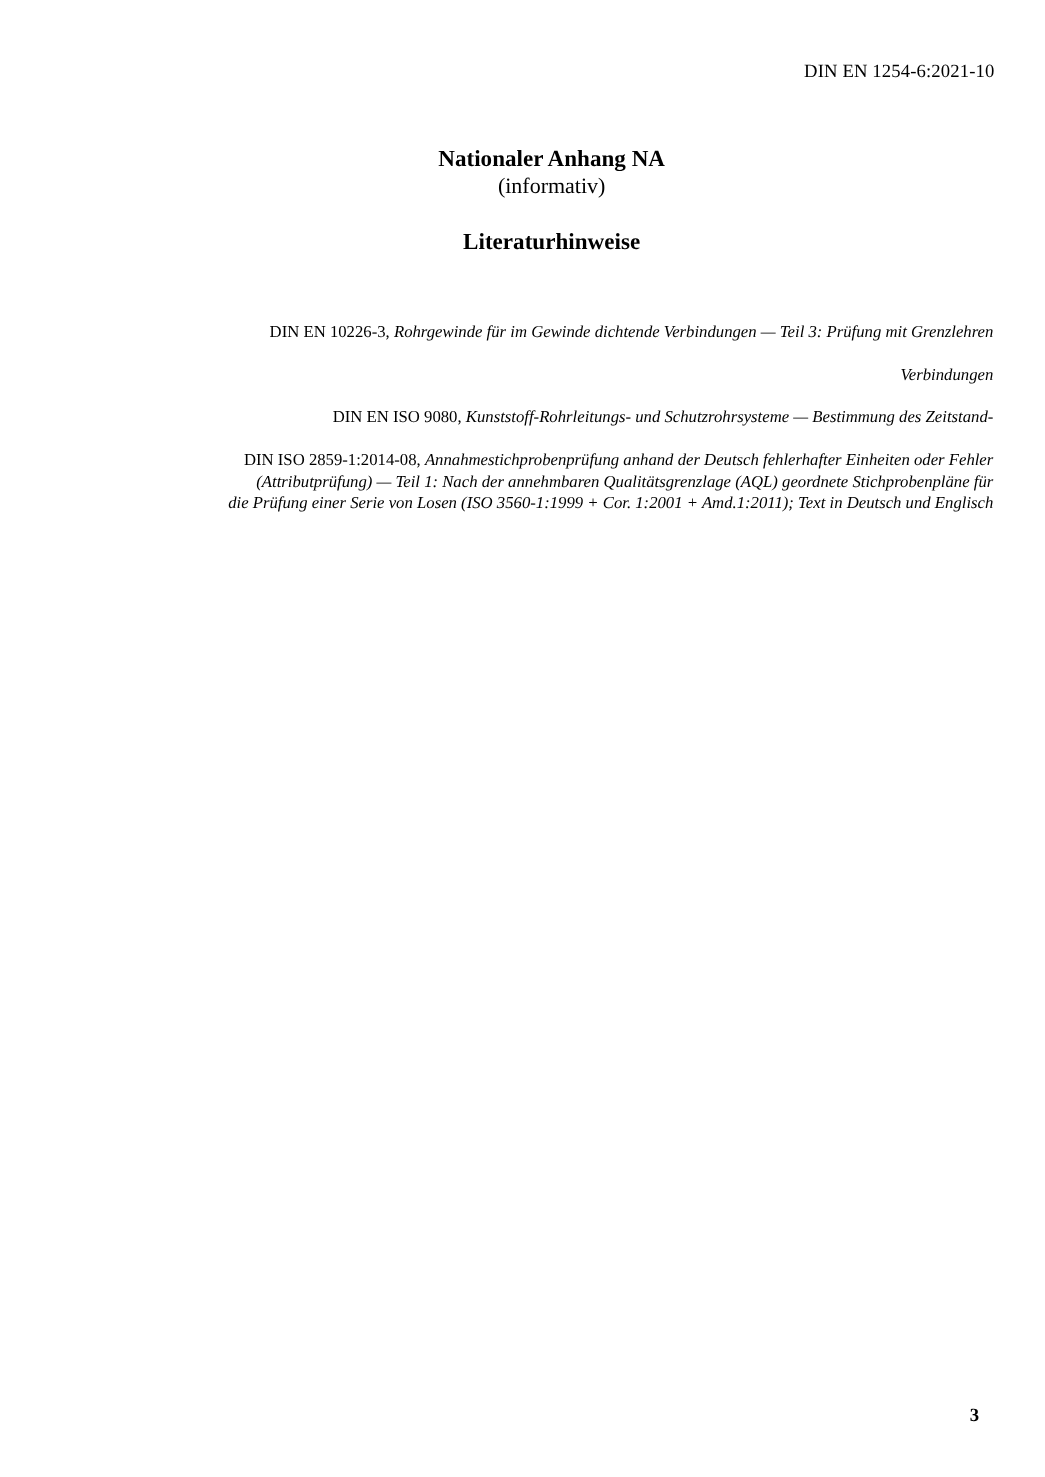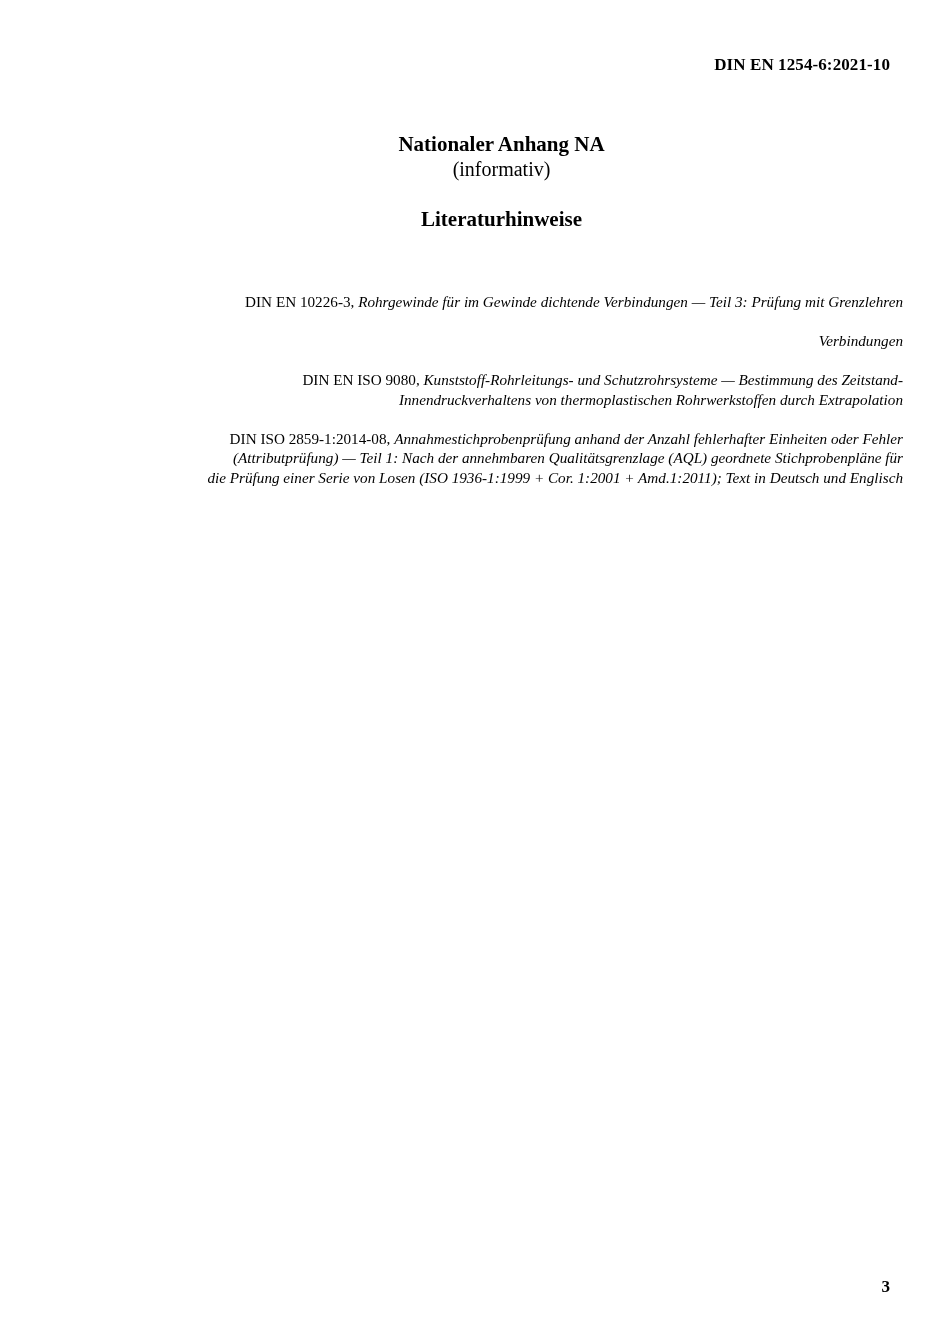--- a/index.html
+++ b/index.html
@@ -11,23 +11,23 @@
       width: 950px;
       height: 1343px;
       position: relative;
       overflow: hidden;
       font-family: "Liberation Serif", "DejaVu Serif", serif;
       color: #000000;
     }
     .doc-id {
       position: absolute;
       top: 55px;
-      right: 60px;
+      right: 46px;
       font-size: 17px;
-      font-weight: bold;
+      font-weight: normal;
       letter-spacing: 0.1px;
     }
     .annex-block {
       position: absolute;
       left: 0;
       width: 1003px;
       text-align: center;
     }
     .annex-title {
       top: 132px;
@@ -81,22 +81,21 @@
 
 <div class="references">
   <div class="ref">
     <span class="line"><span>DIN EN 10226-3,</span> <span class="title">Rohrgewinde für im Gewinde dichtende Verbindungen — Teil 3: Prüfung mit Grenzlehren</span></span>
   </div>
   <div class="ref">
     <span class="line title">Verbindungen</span>
   </div>
   <div class="ref">
     <span class="line"><span>DIN EN ISO 9080,</span> <span class="title">Kunststoff-Rohrleitungs- und Schutzrohrsysteme — Bestimmung des Zeitstand-</span></span>
-    <span class="line title">Innendruckverhaltens von thermoplastischen Rohrwerkstoffen durch Extrapolation</span>
   </div>
   <div class="ref">
-    <span class="line"><span>DIN ISO 2859-1:2014-08,</span> <span class="title">Annahmestichprobenprüfung anhand der Anzahl fehlerhafter Einheiten oder Fehler</span></span>
+    <span class="line"><span>DIN ISO 2859-1:2014-08,</span> <span class="title">Annahmestichprobenprüfung anhand der Deutsch fehlerhafter Einheiten oder Fehler</span></span>
     <span class="line title">(Attributprüfung) — Teil 1: Nach der annehmbaren Qualitätsgrenzlage (AQL) geordnete Stichprobenpläne für</span>
-    <span class="line title">die Prüfung einer Serie von Losen  (ISO 1936-1:1999 + Cor. 1:2001 + Amd.1:2011); Text in Deutsch und Englisch</span>
+    <span class="line title">die Prüfung einer Serie von Losen  (ISO 3560-1:1999 + Cor. 1:2001 + Amd.1:2011); Text in Deutsch und Englisch</span>
   </div>
 </div>
 
 <div class="page-number">3</div>
 
 </body></html>

